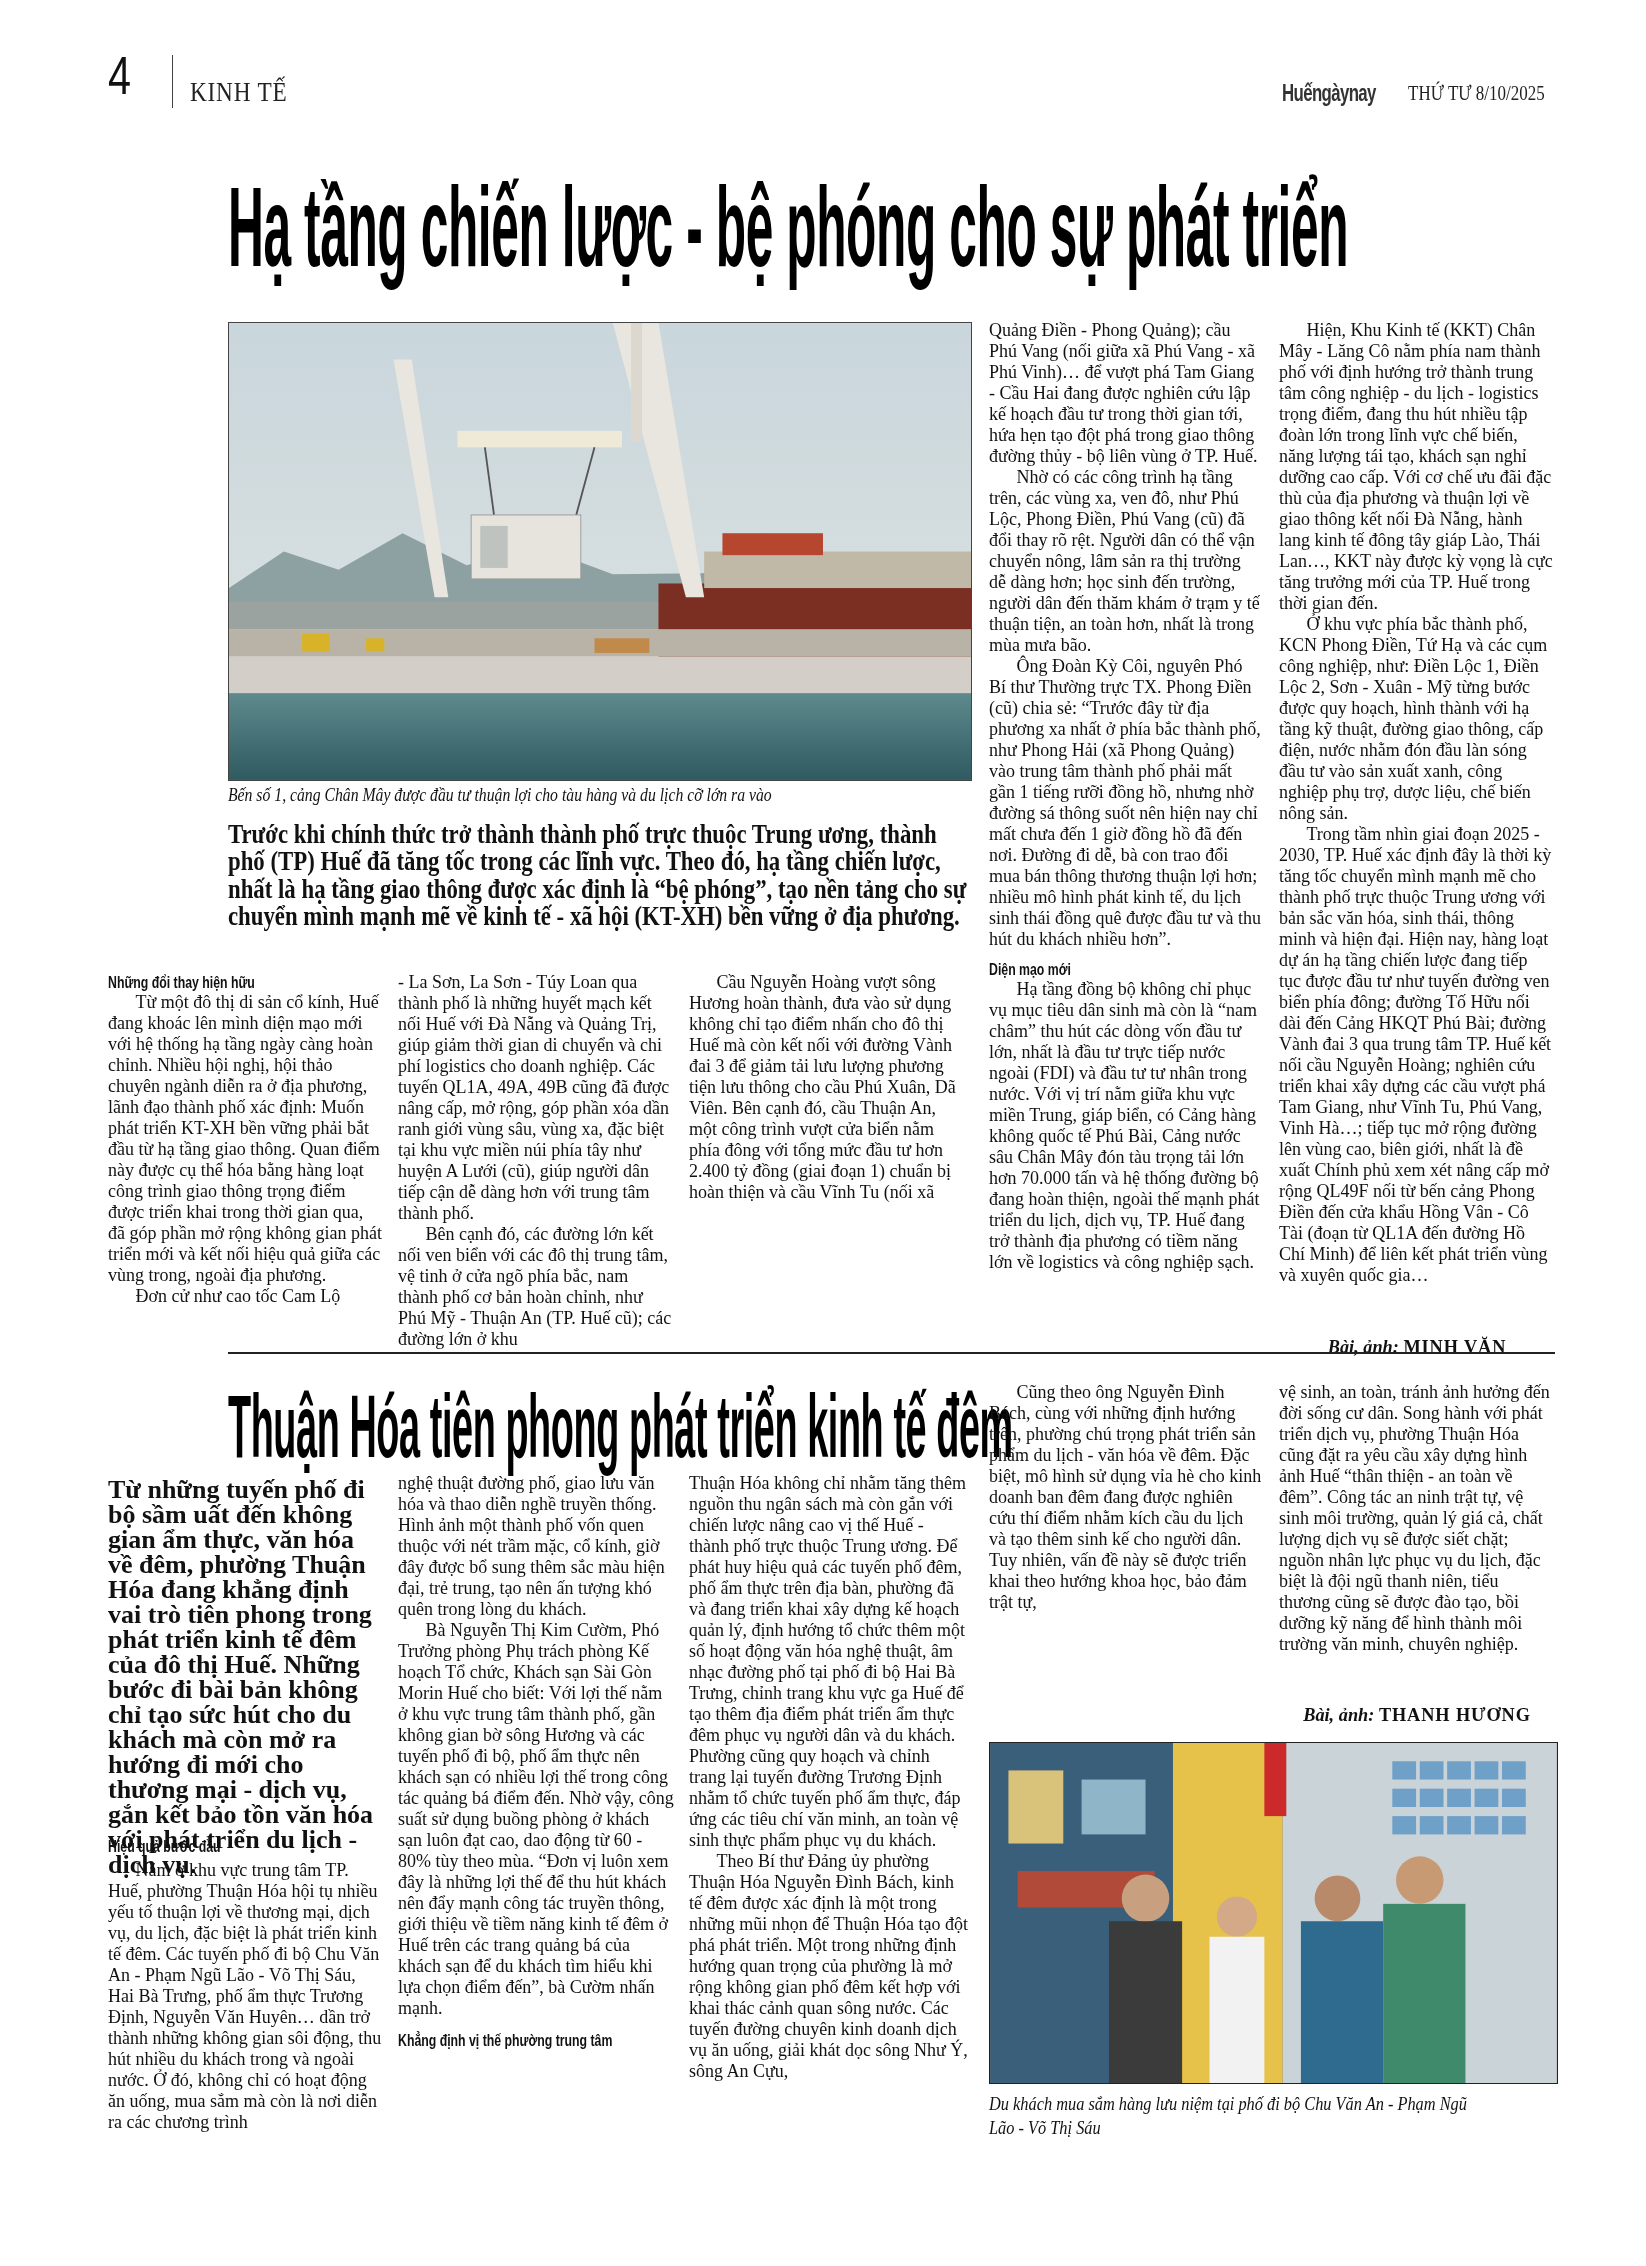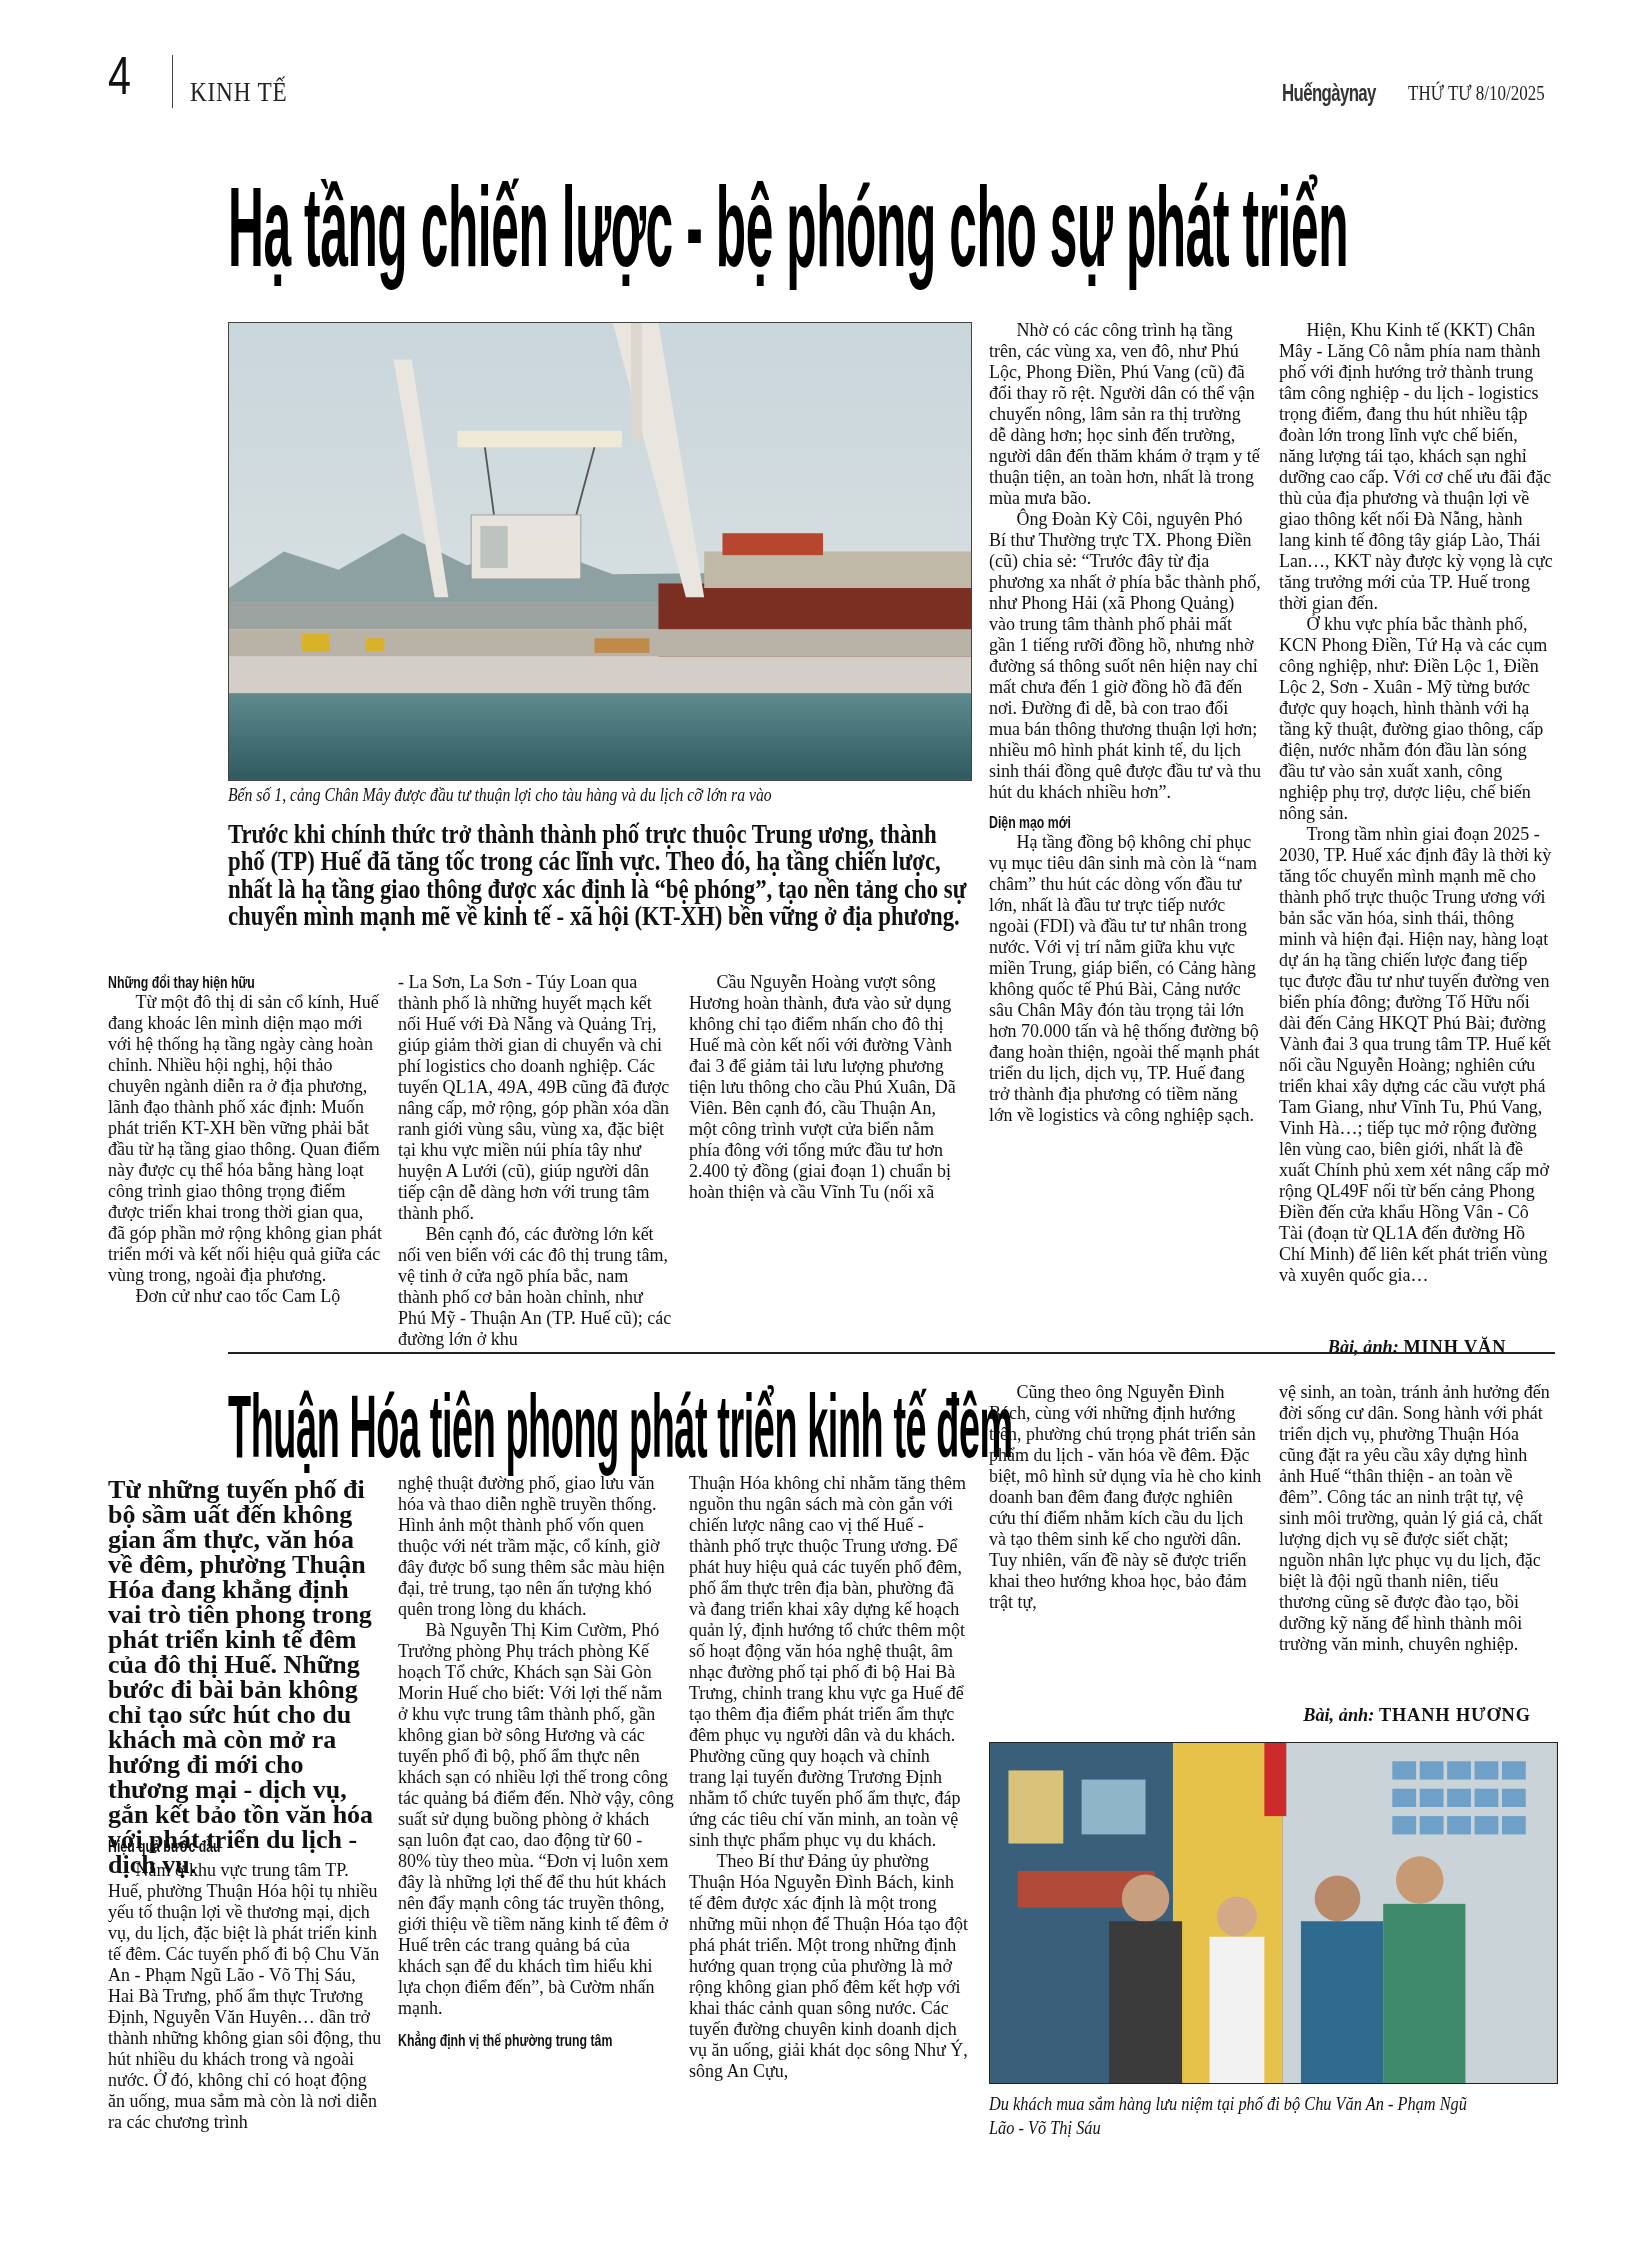--- a/index.html
+++ b/index.html
@@ -112,20 +112,21 @@
   <p>Đơn cử như cao tốc Cam Lộ</p>
 </div>
 <div class="abs col c2">
   <p class="noindent">- La Sơn, La Sơn - Túy Loan qua thành phố là những huyết mạch kết nối Huế với Đà Nẵng và Quảng Trị, giúp giảm thời gian di chuyển và chi phí logistics cho doanh nghiệp. Các tuyến QL1A, 49A, 49B cũng đã được nâng cấp, mở rộng, góp phần xóa dần ranh giới vùng sâu, vùng xa, đặc biệt tại khu vực miền núi phía tây như huyện A Lưới (cũ), giúp người dân tiếp cận dễ dàng hơn với trung tâm thành phố.</p>
   <p>Bên cạnh đó, các đường lớn kết nối ven biển với các đô thị trung tâm, vệ tinh ở cửa ngõ phía bắc, nam thành phố cơ bản hoàn chỉnh, như Phú Mỹ - Thuận An (TP. Huế cũ); các đường lớn ở khu</p>
 </div>
 <div class="abs col c3">
   <p>Cầu Nguyễn Hoàng vượt sông Hương hoàn thành, đưa vào sử dụng không chỉ tạo điểm nhấn cho đô thị Huế mà còn kết nối với đường Vành đai 3 để giảm tải lưu lượng phương tiện lưu thông cho cầu Phú Xuân, Dã Viên. Bên cạnh đó, cầu Thuận An, một công trình vượt cửa biển nằm phía đông với tổng mức đầu tư hơn 2.400 tỷ đồng (giai đoạn 1) chuẩn bị hoàn thiện và cầu Vĩnh Tu (nối xã</p>
 </div>
 <div class="abs col c4">
+  <p class="noindent">Quảng Điền - Phong Quảng); cầu Phú Vang (nối giữa xã Phú Vang - xã Phú Vinh)… để vượt phá Tam Giang - Cầu Hai đang được nghiên cứu lập kế hoạch đầu tư trong thời gian tới, hứa hẹn tạo đột phá trong giao thông đường thủy - bộ liên vùng ở TP. Huế.</p>
   <p>Nhờ có các công trình hạ tầng trên, các vùng xa, ven đô, như Phú Lộc, Phong Điền, Phú Vang (cũ) đã đổi thay rõ rệt. Người dân có thể vận chuyển nông, lâm sản ra thị trường dễ dàng hơn; học sinh đến trường, người dân đến thăm khám ở trạm y tế thuận tiện, an toàn hơn, nhất là trong mùa mưa bão.</p>
   <p>Ông Đoàn Kỳ Côi, nguyên Phó Bí thư Thường trực TX. Phong Điền (cũ) chia sẻ: “Trước đây từ địa phương xa nhất ở phía bắc thành phố, như Phong Hải (xã Phong Quảng) vào trung tâm thành phố phải mất gần 1 tiếng rưỡi đồng hồ, nhưng nhờ đường sá thông suốt nên hiện nay chỉ mất chưa đến 1 giờ đồng hồ đã đến nơi. Đường đi dễ, bà con trao đổi mua bán thông thương thuận lợi hơn; nhiều mô hình phát kinh tế, du lịch sinh thái đồng quê được đầu tư và thu hút du khách nhiều hơn”.</p>
   <div class="subhead" style="margin-top:9.1px">Diện mạo mới</div>
   <p>Hạ tầng đồng bộ không chỉ phục vụ mục tiêu dân sinh mà còn là “nam châm” thu hút các dòng vốn đầu tư lớn, nhất là đầu tư trực tiếp nước ngoài (FDI) và đầu tư tư nhân trong nước. Với vị trí nằm giữa khu vực miền Trung, giáp biển, có Cảng hàng không quốc tế Phú Bài, Cảng nước sâu Chân Mây đón tàu trọng tải lớn hơn 70.000 tấn và hệ thống đường bộ đang hoàn thiện, ngoài thế mạnh phát triển du lịch, dịch vụ, TP. Huế đang trở thành địa phương có tiềm năng lớn về logistics và công nghiệp sạch.</p>
 </div>
 <div class="abs col c5">
   <p>Hiện, Khu Kinh tế (KKT) Chân Mây - Lăng Cô nằm phía nam thành phố với định hướng trở thành trung tâm công nghiệp - du lịch - logistics trọng điểm, đang thu hút nhiều tập đoàn lớn trong lĩnh vực chế biến, năng lượng tái tạo, khách sạn nghỉ dưỡng cao cấp. Với cơ chế ưu đãi đặc thù của địa phương và thuận lợi về giao thông kết nối Đà Nẵng, hành lang kinh tế đông tây giáp Lào, Thái Lan…, KKT này được kỳ vọng là cực tăng trưởng mới của TP. Huế trong thời gian đến.</p>
   <p>Ở khu vực phía bắc thành phố, KCN Phong Điền, Tứ Hạ và các cụm công nghiệp, như: Điền Lộc 1, Điền Lộc 2, Sơn - Xuân - Mỹ từng bước được quy hoạch, hình thành với hạ tầng kỹ thuật, đường giao thông, cấp điện, nước nhằm đón đầu làn sóng đầu tư vào sản xuất xanh, công nghiệp phụ trợ, dược liệu, chế biến nông sản.</p>
   <p>Trong tầm nhìn giai đoạn 2025 - 2030, TP. Huế xác định đây là thời kỳ tăng tốc chuyển mình mạnh mẽ cho thành phố trực thuộc Trung ương với bản sắc văn hóa, sinh thái, thông minh và hiện đại. Hiện nay, hàng loạt dự án hạ tầng chiến lược đang tiếp tục được đầu tư như tuyến đường ven biển phía đông; đường Tố Hữu nối dài đến Cảng HKQT Phú Bài; đường Vành đai 3 qua trung tâm TP. Huế kết nối cầu Nguyễn Hoàng; nghiên cứu triển khai xây dựng các cầu vượt phá Tam Giang, như Vĩnh Tu, Phú Vang, Vinh Hà…; tiếp tục mở rộng đường lên vùng cao, biên giới, nhất là đề xuất Chính phủ xem xét nâng cấp mở rộng QL49F nối từ bến cảng Phong Điền đến cửa khẩu Hồng Vân - Cô Tài (đoạn từ QL1A đến đường Hồ Chí Minh) để liên kết phát triển vùng và xuyên quốc gia…</p>
 </div>

